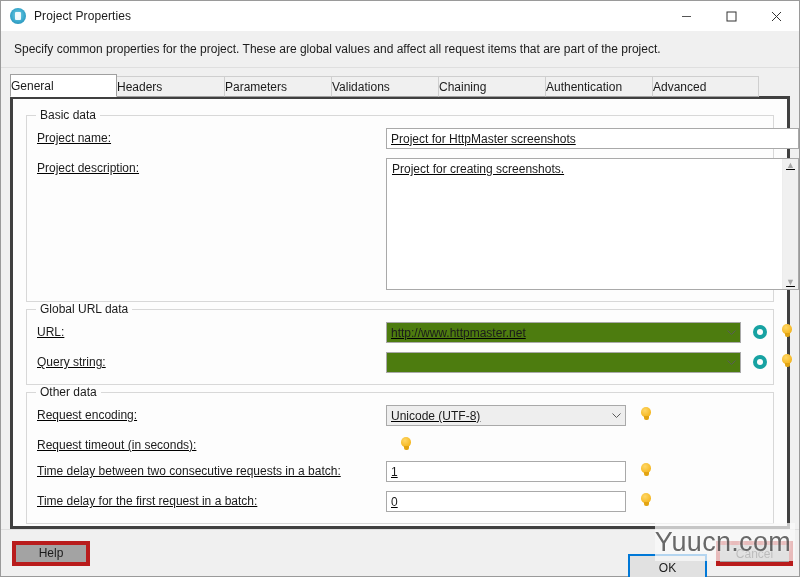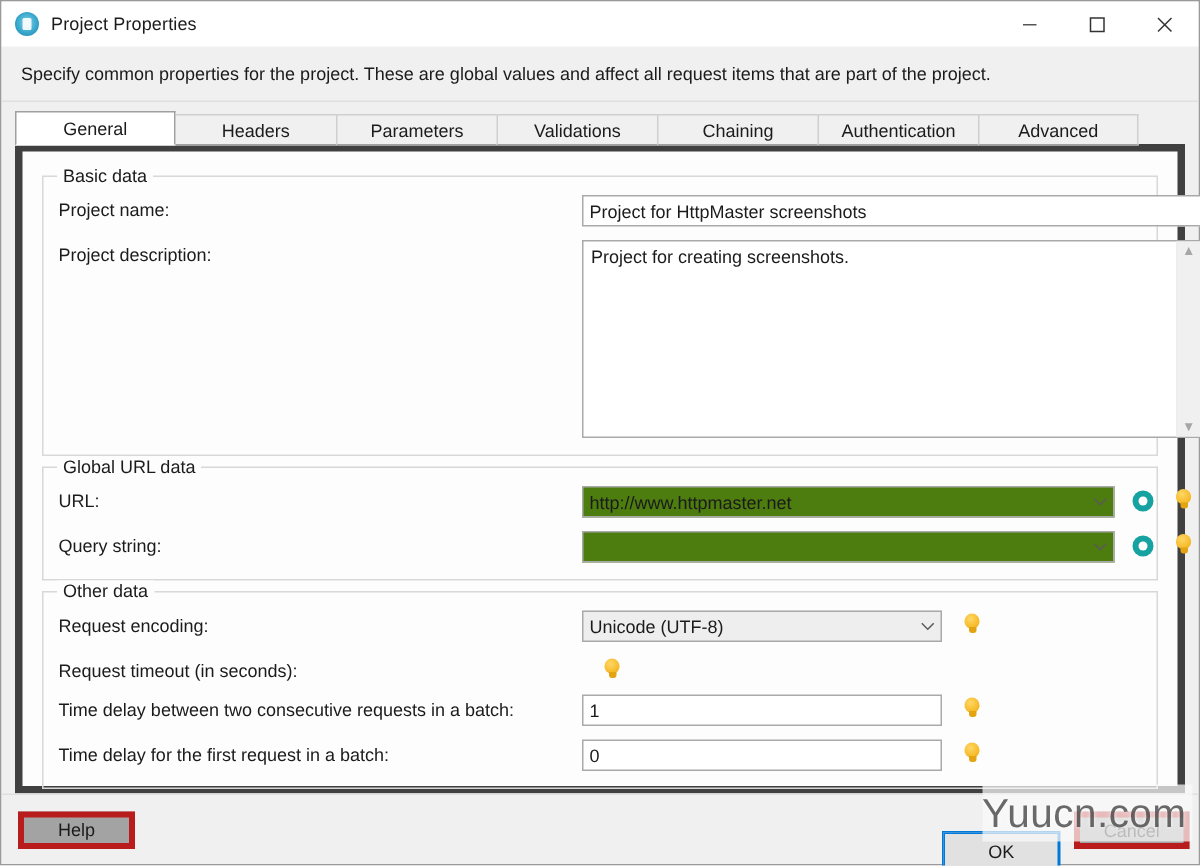--- a/index.html
+++ b/index.html
@@ -95,42 +95,43 @@
     margin-bottom: -1px;
   }
   .tab {
     height: 21px;
     background: #f0f0f0;
     border: 1px solid #cfcfcf;
     border-bottom: 1px solid #a0a0a0;
     border-right: none;
     display: flex;
     align-items: center;
-    justify-content: center;
+    justify-content: flex-start;
     font-size: 12px;
     color: #1b1b1b;
     width: 107px;
   }
   .tab:last-child { border-right: 1px solid #cfcfcf; }
   .tab.active {
     background: #ffffff;
     height: 23px;
     border: 1px solid #a0a0a0;
     border-bottom: 1px solid #ffffff;
     position: relative;
     z-index: 3;
   }
   .tab.active + .tab { border-left: none; }
   .tabpage {
     flex: 1 1 auto;
     background: #fdfdfd;
-    border: 5px solid #404040;
+    border: 3px solid #404040;
     position: relative;
     padding: 9px 9px 4px 9px;
     min-height: 0;
+    text-decoration: underline;
   }
 
   
   .group {
     position: relative;
     border: 1px solid #d8d8d8;
     margin: 7px 4px 0 4px;
     padding: 0;
   }
   .group-title {

